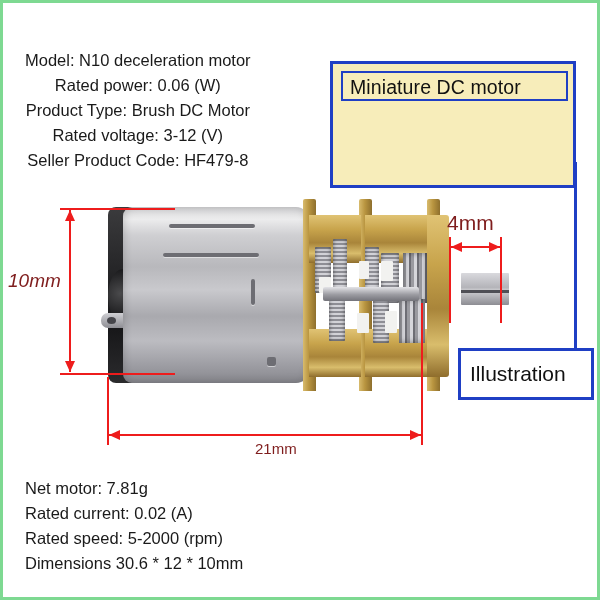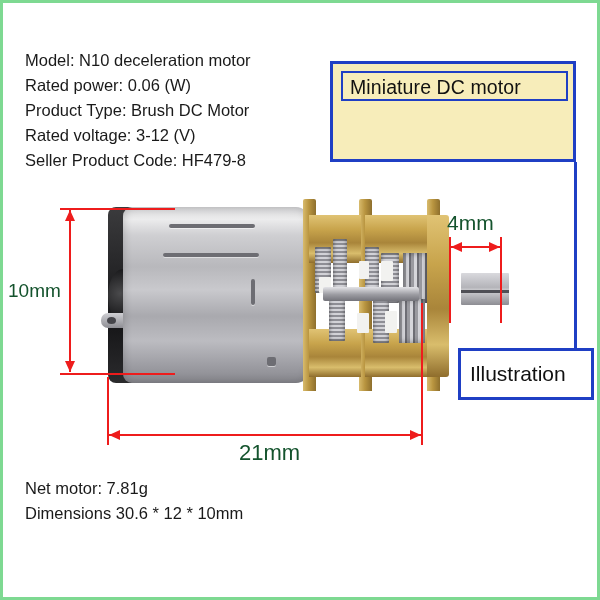--- a/index.html
+++ b/index.html
@@ -5,25 +5,25 @@
   html,body{margin:0;padding:0;background:#fff;}
   body{width:600px;height:600px;overflow:hidden;
        font-family:"Liberation Sans","DejaVu Sans",sans-serif;}
 
   #frame{position:relative;width:600px;height:600px;box-sizing:border-box;
          border:3px solid #7ed992;background:#ffffff;overflow:hidden;}
 
   
   .spec-block{position:absolute;left:22px;}
   .spec-line{font-size:16.5px;color:#1a1a1a;line-height:25px;white-space:nowrap;}
-  #spec-top{top:45px;}
+  #spec-top{top:45px;text-align:center;}
   #spec-bottom{top:473px;}
 
   
-  #callout{position:absolute;left:327px;top:58px;width:246px;height:101px;
+  #callout{position:absolute;left:327px;top:58px;width:246px;height:127px;
            box-sizing:border-box;background:#f7edba;border:3px solid #1f3fc4;}
   #callout-title-box{position:absolute;left:8px;top:7px;width:227px;height:30px;
            box-sizing:border-box;border:2.5px solid #1f3fc4;background:#f7edba;}
   #callout-title{position:absolute;left:7px;top:3px;font-size:19.5px;color:#111;
            letter-spacing:.1px;white-space:nowrap;}
   #callout-sub{position:absolute;left:8px;top:43px;width:230px;font-size:12.2px;
            color:#222;line-height:16px;}
 
   
   #connector{position:absolute;left:571px;top:159px;width:3px;height:186px;
@@ -74,21 +74,21 @@
   .white-spacer{position:absolute;background:#f2f2f0;border-radius:1px;}
 
   .shaft{position:absolute;left:370px;top:78px;width:48px;height:32px;
      background:linear-gradient(180deg,#d9d9dd,#b4b4b9 45%,#cfcfd3 55%,#8d8d93);
      border-radius:1px;}
   .shaft-flat{position:absolute;left:370px;top:95px;width:48px;height:3px;
      background:#4f4f55;}
 
   
   .dim{position:absolute;background:#ee1c1c;}
-  .dim-label{position:absolute;color:#14532d;font-size:19px;white-space:nowrap;}
+  .dim-label{position:absolute;color:#7f1d1d;font-size:19px;white-space:nowrap;}
   .arrow{position:absolute;width:0;height:0;}
   .arrow-up{border-left:5px solid transparent;border-right:5px solid transparent;
             border-bottom:11px solid #ee1c1c;}
   .arrow-down{border-left:5px solid transparent;border-right:5px solid transparent;
             border-top:11px solid #ee1c1c;}
   .arrow-left{border-top:5px solid transparent;border-bottom:5px solid transparent;
             border-right:11px solid #ee1c1c;}
   .arrow-right{border-top:5px solid transparent;border-bottom:5px solid transparent;
             border-left:11px solid #ee1c1c;}
 </style>
@@ -164,34 +164,36 @@
 
     <div class="shaft"></div>
     <div class="shaft-flat"></div>
   </div>
 
   <div class="dim" style="left:57px;top:205px;width:115px;height:1.6px;"></div>
   <div class="dim" style="left:57px;top:370px;width:115px;height:1.6px;"></div>
   <div class="dim" style="left:66px;top:207px;width:1.6px;height:162px;"></div>
   <div class="arrow arrow-up" style="left:62px;top:207px;"></div>
   <div class="arrow arrow-down" style="left:62px;top:358px;"></div>
-  <div class="dim-label" style="left:5px;top:277px;">10mm</div>
+  <div class="dim-label" style="left:5px;top:267px;font-style:italic;">10mm</div>
 
   <div class="dim" style="left:104px;top:374px;width:1.6px;height:68px;"></div>
   <div class="dim" style="left:418px;top:300px;width:1.6px;height:142px;"></div>
   <div class="dim" style="left:106px;top:431px;width:312px;height:1.6px;"></div>
   <div class="arrow arrow-left" style="left:106px;top:427px;"></div>
   <div class="arrow arrow-right" style="left:407px;top:427px;"></div>
-  <div class="dim-label" style="left:236px;top:437px;font-size:22px;">21mm</div>
+  <div class="dim-label" style="left:252px;top:437px;font-size:15px;">21mm</div>
 
   <div class="dim" style="left:446px;top:234px;width:1.6px;height:86px;"></div>
   <div class="dim" style="left:497px;top:234px;width:1.6px;height:86px;"></div>
   <div class="dim" style="left:448px;top:243px;width:49px;height:1.6px;"></div>
   <div class="arrow arrow-left" style="left:448px;top:239px;"></div>
   <div class="arrow arrow-right" style="left:486px;top:239px;"></div>
   <div class="dim-label" style="left:444px;top:208px;font-size:21px;">4mm</div>
 
   <div class="spec-block" id="spec-bottom">
     <div class="spec-line">Net motor: 7.81g</div>
+    <div class="spec-line">Rated current: 0.02 (A)</div>
+    <div class="spec-line">Rated speed: 5-2000 (rpm)</div>
     <div class="spec-line">Dimensions 30.6 * 12 * 10mm</div>
   </div>
 
 </div>
 
 </body></html>

